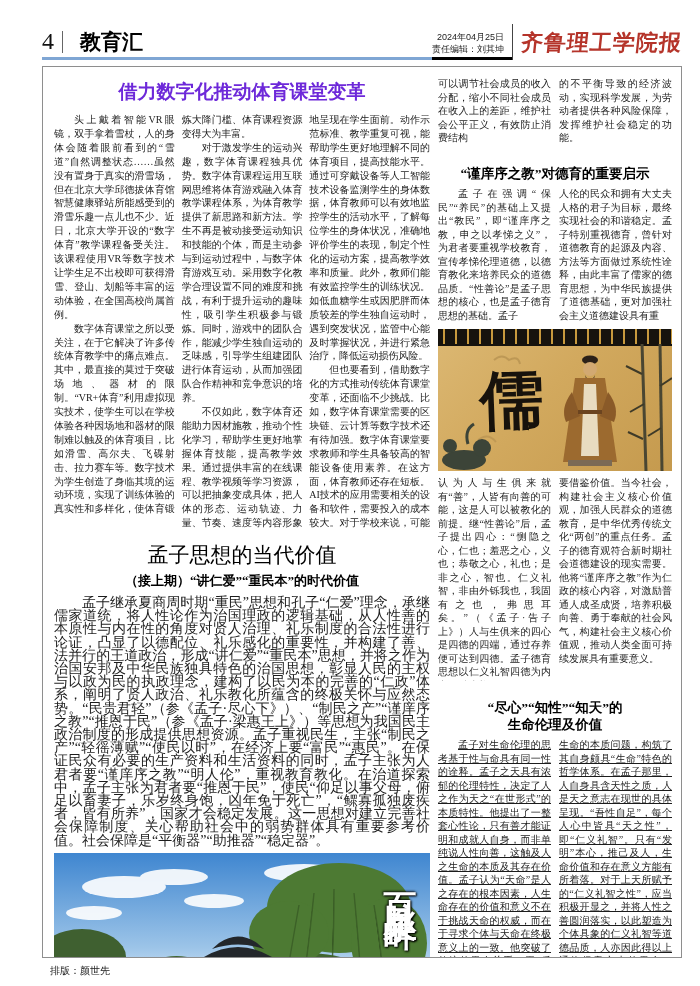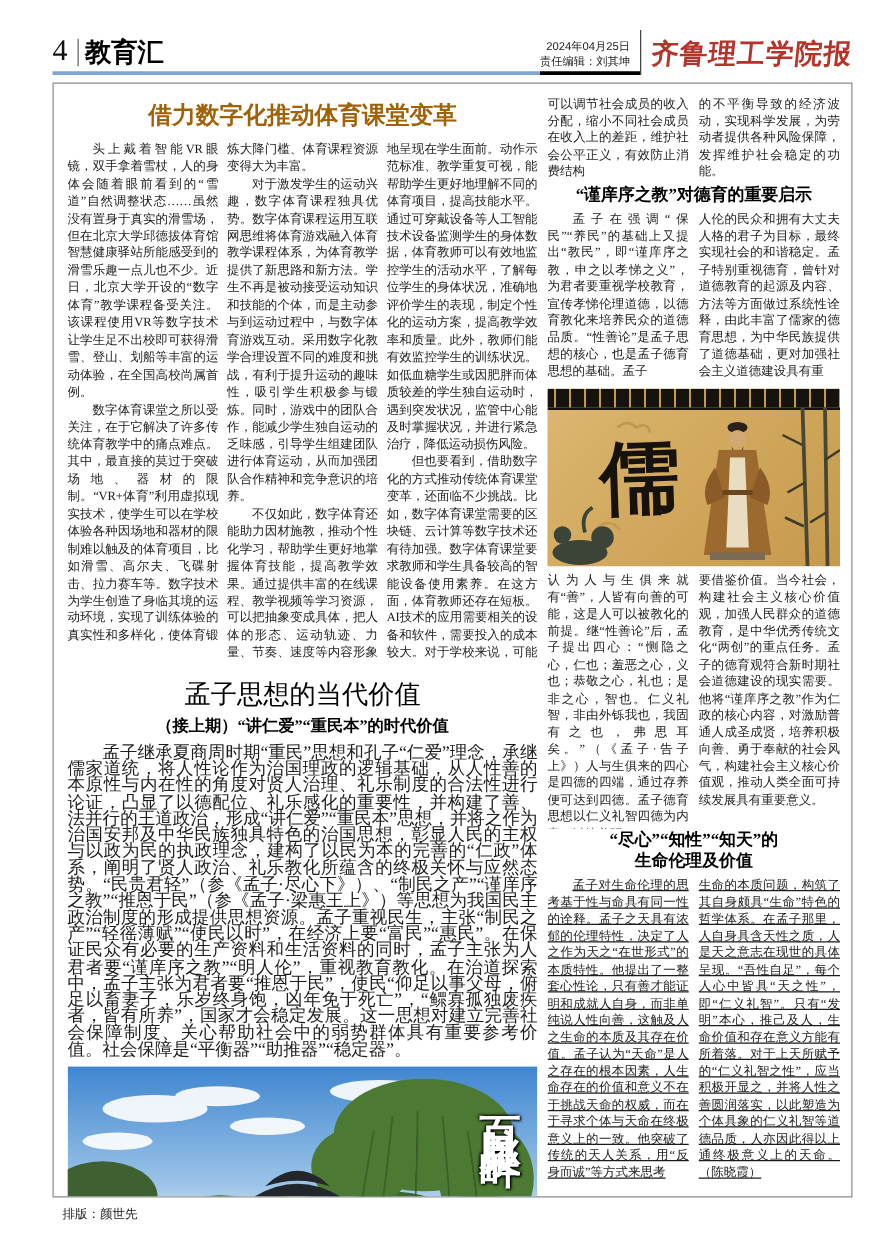--- a/index.html
+++ b/index.html
@@ -6,62 +6,62 @@
   body{width:700px;height:986px;position:relative;overflow:hidden;
        font-family:"Liberation Serif","DejaVu Serif",serif;color:#1c1c1c;}
 
   
   .header{position:absolute;left:42px;top:20px;width:640px;height:40px;
           display:flex;align-items:flex-end;}
   .hdr-left{display:flex;align-items:flex-end;gap:8px;flex:1;
             border-bottom:3px solid #7fa6d4;padding-bottom:4px;height:33px;box-sizing:border-box;}
   .page-num{font-size:24px;line-height:24px;color:#111;}
   .section-name{font-size:21px;line-height:22px;font-weight:bold;color:#000;
-                border-left:1px solid #666;padding-left:5px;margin-top:48px;}
+                border-left:1px solid #666;padding-left:17px;margin-top:48px;}
   .hdr-mid{border-bottom:3px solid #000000;height:33px;box-sizing:border-box;
            display:flex;flex-direction:column;justify-content:flex-end;padding:0 8px 2px 0;
            text-align:right;font-size:9px;color:#222;line-height:12px;
            font-family:"Liberation Sans","DejaVu Sans",sans-serif;}
   .masthead{border-left:1.5px solid #444;padding:2px 0 0 8px;height:34px;display:flex;align-items:center;}
   .masthead span{color:#b5342a;font-size:22px;font-weight:bold;letter-spacing:1px;
                  transform:skewX(-6deg);font-family:"Liberation Serif",serif;}
 
   
   .frame{position:absolute;left:42px;top:66px;width:640px;height:892px;box-sizing:border-box;
          border:1px solid #8e8e8e;padding:10px 11px;display:flex;gap:8px;overflow:hidden;background:#fff;}
   .left-area{width:376px;flex:none;}
   .right-area{width:234px;flex:none;}
 
   
   .jtext{text-align:justify;text-justify:inter-ideograph;}
   .indent{text-indent:2em;}
 
   
-  .a1-title{font-size:19px;font-weight:bold;text-align:center;margin:2px 0 8px 0;color:#a16207;}
+  .a1-title{font-size:19px;font-weight:bold;text-align:center;margin:2px 0 8px 0;color:#6d28d9;}
   .a1-cols{column-count:3;column-gap:7px;height:420px;overflow:hidden;
            font-size:10px;line-height:13.9px;letter-spacing:-0.1px;}
   .a1-cols p{margin:0;}
 
   
   .a2-title{font-size:21px;font-weight:normal;text-align:center;margin:8px 0 3px 0;color:#000;}
   .a2-sub{font-size:13px;font-weight:bold;text-align:center;margin:0 0 6px 0;color:#000;}
   .a2-body{font-size:14px;line-height:13.2px;margin:0;}
 
   
   .photo{position:relative;width:376px;height:203px;margin-top:6px;overflow:hidden;}
   .photo svg{display:block;width:100%;height:100%;}
   .photo-caption{position:absolute;top:14px;right:8px;writing-mode:vertical-rl;
                  font-size:33px;font-weight:bold;color:#fff;letter-spacing:8px;
                  text-shadow:0 0 3px #000,1px 1px 2px #000,-1px -1px 2px rgba(0,0,0,.6);
                  font-family:"Liberation Sans","DejaVu Sans",sans-serif;}
 
   
   .r-block{display:flex;gap:8px;font-size:10px;line-height:13.5px;overflow:hidden;}
   .r-col{width:113px;flex:none;}
-  .r-title{font-size:13.5px;font-weight:bold;text-align:center;margin:0 0 5px 0;color:#000;line-height:17px;}
+  .r-title{font-size:13.5px;font-weight:bold;text-align:center;margin:18px 0 5px 0;color:#000;line-height:17px;}
   .h-intro{height:70px;}
   .h-top{height:138px;}
   .h-bottom{height:205px;margin-top:5px;}
   .h-final{height:252px;text-decoration:underline;}
 
   
   .ru-art{width:234px;height:142px;margin-top:4px;position:relative;overflow:hidden;
           background:linear-gradient(135deg,#dcb873 0%,#d2a95e 45%,#c59a4e 100%);}
   .ru-band{height:15px;width:100%;
            background:repeating-linear-gradient(90deg,#16130e 0 5px,#c89a3e 5px 7px,#16130e 7px 12px);

